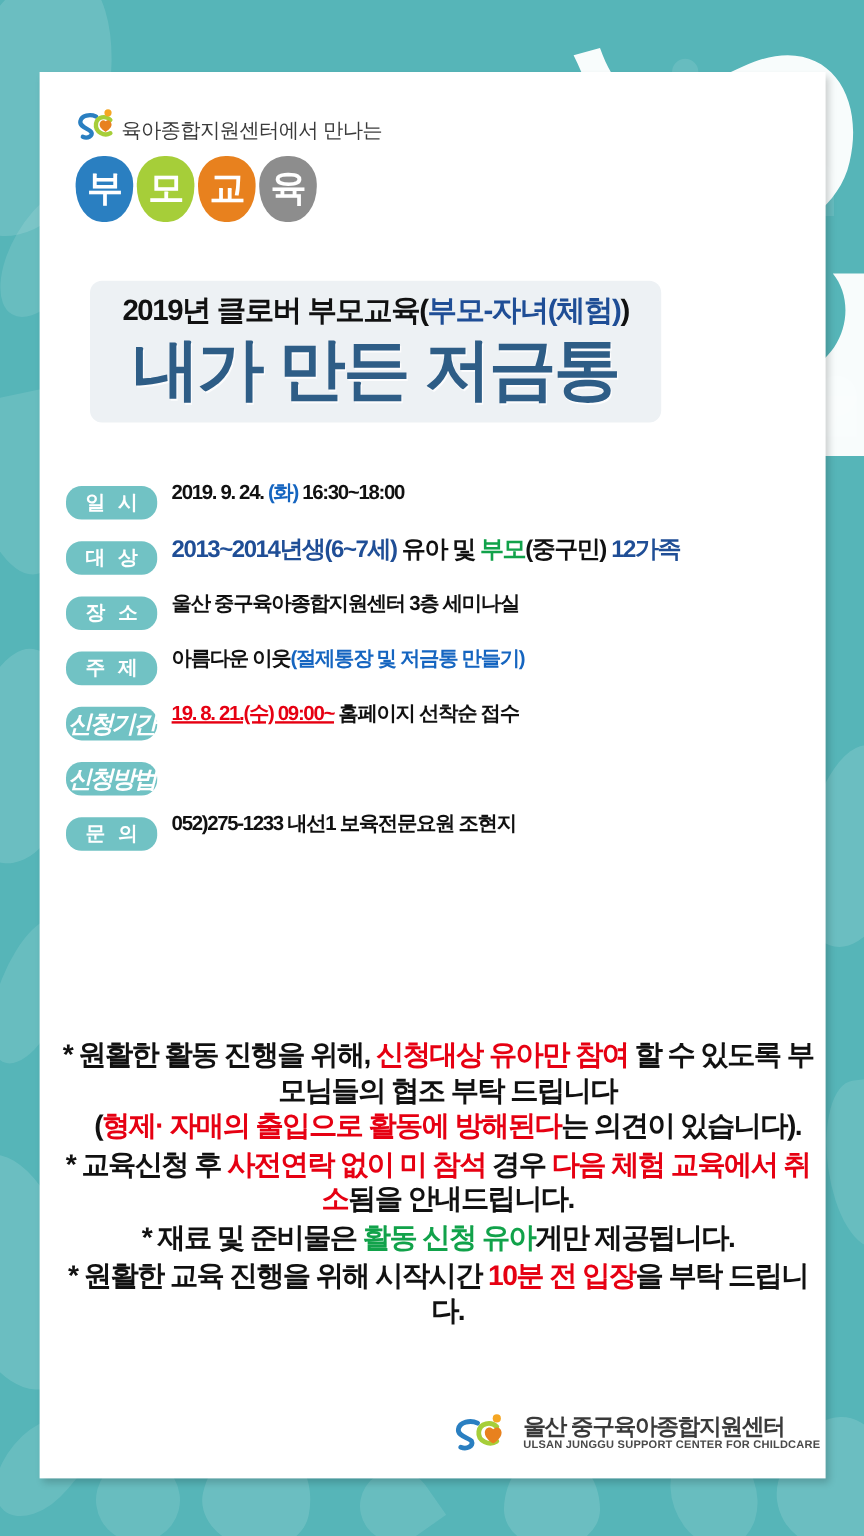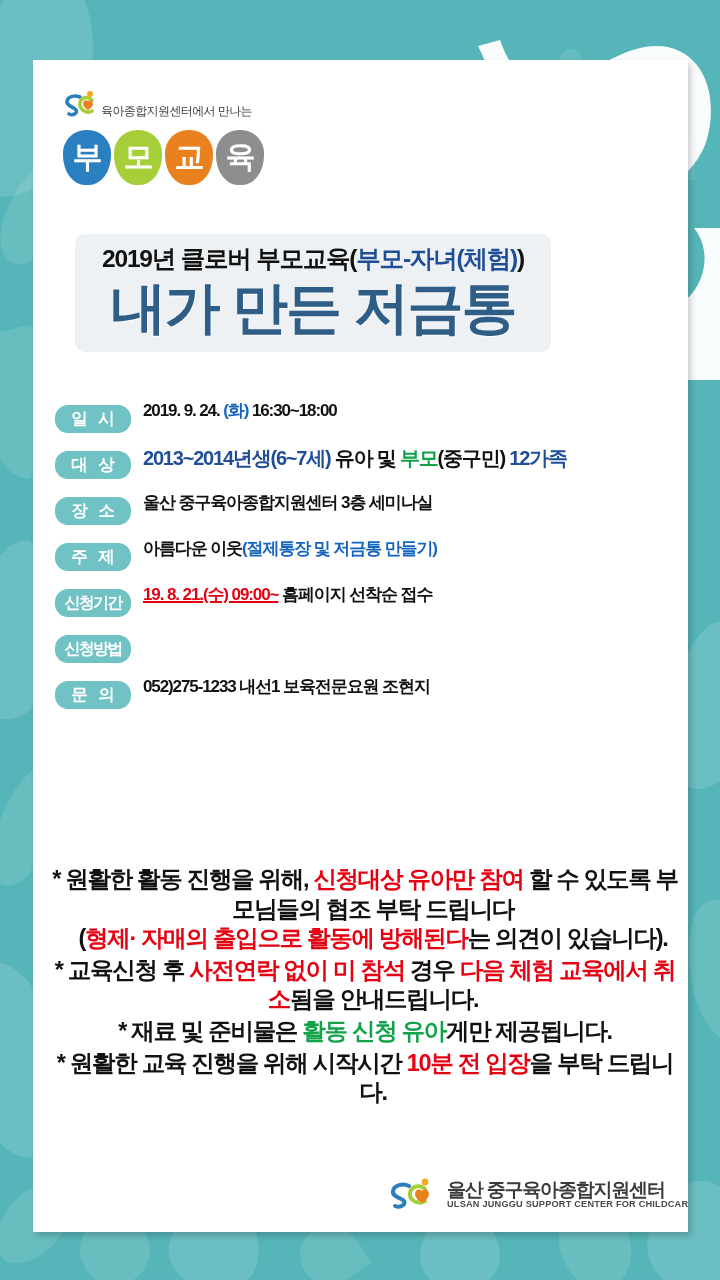--- a/index.html
+++ b/index.html
@@ -70,21 +70,21 @@
 
   
   #brand { position: absolute; left: 30px; top: 28px; }
   #brand-top {
     display: flex;
     align-items: flex-end;
     gap: 4px;
     height: 34px;
   }
   #brand-tag {
-    font-size: 12px;
+    font-size: 17px;
     color: #3b3b3b;
     letter-spacing: -0.6px;
     padding-bottom: 2px;
     white-space: nowrap;
   }
   #brand-circles {
     display: flex;
     gap: 3px;
     margin-top: 8px;
   }
@@ -148,21 +148,21 @@
     background: #71c2c4;
     color: #ffffff;
     font-size: 16.5px;
     font-weight: bold;
     display: flex;
     align-items: center;
     justify-content: center;
     letter-spacing: 0px;
     margin-top: 5px;
   }
-  .pill.wide-label { font-size: 16px; letter-spacing: -1.8px; }
+  .pill.wide-label { font-size: 20px; letter-spacing: -1.8px; font-style: italic; }
   .pill.spaced { letter-spacing: 3px; text-indent: 3px; }
   .info-val {
     margin-left: 12px;
     font-size: 17px;
     font-weight: bold;
     color: #111;
     letter-spacing: -1.1px;
     line-height: 1.25;
     white-space: nowrap;
   }
@@ -188,21 +188,21 @@
   .notice {
     margin-bottom: 2px;
     text-indent: -16px;
     padding-left: 16px;
     text-align: center;
   }
 
   
   #footer-logo {
     position: absolute;
-    left: 356px; top: 1118px;
+    left: 345px; top: 1118px;
     display: flex;
     align-items: center;
     gap: 6px;
   }
   #footer-logo-text { line-height: 1.05; }
   #footer-logo-ko {
     font-size: 19px;
     font-weight: bold;
     color: #3a3a3a;
     letter-spacing: -1.2px;

